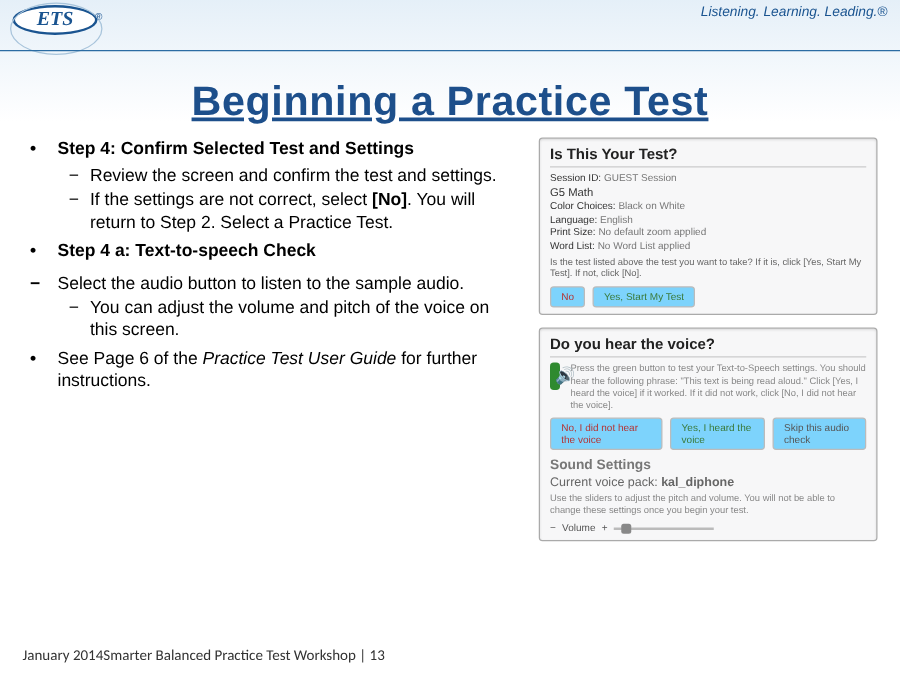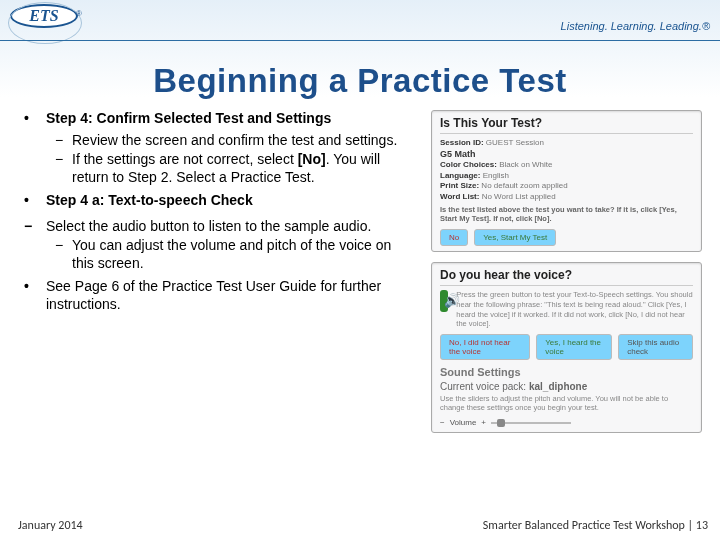--- a/index.html
+++ b/index.html
@@ -7,59 +7,59 @@
   body {
     background: linear-gradient(to bottom, rgba(180,210,235,0.35) 0%, rgba(255,255,255,0) 18%), #fff;
   }
 
   .header { position: relative; height: 46px; }
   .logo-wrap { position: absolute; left: 10px; top: 4px; }
   .ets-logo { width: 68px; height: 24px; border: 2px solid #1a5490; border-radius: 50%; display: flex; align-items: center; justify-content: center; position: relative; background: #fff; }
   .ets-logo::before { content: ""; position: absolute; width: 72px; height: 40px; border: 1.5px solid #a8c4db; border-radius: 50%; left: -4px; top: -4px; }
   .ets-txt { font: italic 800 16px/1 Georgia, serif; color: #1a5490; }
   .ets-r { font: 8px/1 Arial; color: #1a5490; position: absolute; right: -6px; top: 4px; }
-  .tagline { position: absolute; right: 10px; top: 20px; font: italic 11px Arial; color: #1a5490; margin-left: 20px; }
+  .tagline { position: absolute; right: 10px; top: 4px; font: italic 11px Arial; color: #1a5490; margin-left: 20px; }
   .hr { position: absolute; top: 40px; left: 0; right: 0; border-top: 1px solid #2b6ca3; }
 
-  .title { font: 700 33px Verdana, Arial; color: #1d4f8b; text-align: center; margin-top: 16px; letter-spacing: 0.5px; }
+  .title { font: 700 33px Verdana, Arial; color: #1d4f8b; text-align: center; margin-top: 16px; letter-spacing: 0.5px; text-decoration: underline; }
 
   .content { display: flex; padding: 10px 14px 0 24px; gap: 12px; }
   .left { width: 384px; font-size: 14px; line-height: 1.25; }
   .left ul { list-style: none; }
   .top-li { display: flex; margin-bottom: 4px; }
   .top-li > .tick { width: 22px; flex: none; font-weight: 700; }
   .top-li > .body { flex: 1; }
   .step-h { font-weight: 700; margin-bottom: 4px; }
   .sub { list-style: none; margin-top: 2px; }
   .sub > li { display: flex; margin-bottom: 2px; }
   .sub > li > .dash { width: 26px; flex: none; text-align: center; }
   .sub > li > .txt { flex: 1; }
-  .e { }
+  .e { font-style: italic; }
   .b { font-weight: 700; }
 
   .right { width: 282px; padding-left: 11px; }
   .panel { border: 1px solid #aaa; border-radius: 3px; background: #f7f7f8; font-size: 8px; color: #555; padding: 5px 8px; margin-bottom: 10px; box-shadow: 0 1px 2px rgba(0,0,0,0.12) inset; }
   .panel .ptitle { font: 700 12px Arial; color: #222; border-bottom: 1px solid #ccc; padding-bottom: 3px; margin-bottom: 4px; }
   .panel .row { margin: 1.5px 0; }
-  .panel .row .k { color: #333; font-weight: 700; text-align: center; }
+  .panel .row .k { color: #333; font-weight: 400; text-align: center; }
   .panel .row .v { color: #777; }
-  .panel .question { color: #666; margin: 4px 0 5px; font-size: 7.5px; line-height: 1.3; font-weight: bold; }
+  .panel .question { color: #666; margin: 4px 0 5px; font-size: 7.5px; line-height: 1.3; }
   .btnrow { display: flex; gap: 6px; }
   .btn { border: 1px solid #bbb; border-radius: 3px; font: 400 8px Arial; padding: 3px 8px; background: #7dd3fc; color: #b43535; }
   .btn.g { color: #3a7a3a; }
   .btn.n { color: #555; }
   .speaker { width: 26px; height: 22px; background: #2f8a2f; border-radius: 3px; display: inline-block; position: relative; vertical-align: middle; margin-right: 4px; }
   .speaker::before { content: "\1F50A"; position: absolute; left: 4px; top: 3px; font-size: 13px; color: #fff; }
   .snd-sub { font: 700 11px Arial; color: #777; margin: 6px 0 3px; }
   .snd-desc { font-size: 7.5px; color: #888; line-height: 1.3; margin-bottom: 5px; }
   .slider { display: flex; align-items: center; gap: 5px; font-size: 8px; color: #555; margin-top: 3px; }
   .track { height: 2px; width: 80px; background: #bbb; position: relative; }
   .thumb { position: absolute; top: -3px; width: 8px; height: 8px; background: #888; border-radius: 2px; }
 
-  .footer { position: absolute; bottom: 8px; left: 18px; right: 12px; display: flex; justify-content: space-between; font: 12px Calibri, Arial; color: #333; }
+  .footer { position: absolute; bottom: 8px; left: 18px; right: 12px; display: flex; font: 12px Calibri, Arial; color: #333; }
 </style>
 </head>
 <body>
 
 <div class="header">
   <div class="logo-wrap">
     <div class="ets-logo">
         <span class="ets-txt">ETS</span>
         <span class="ets-r">®</span>
       </div>

